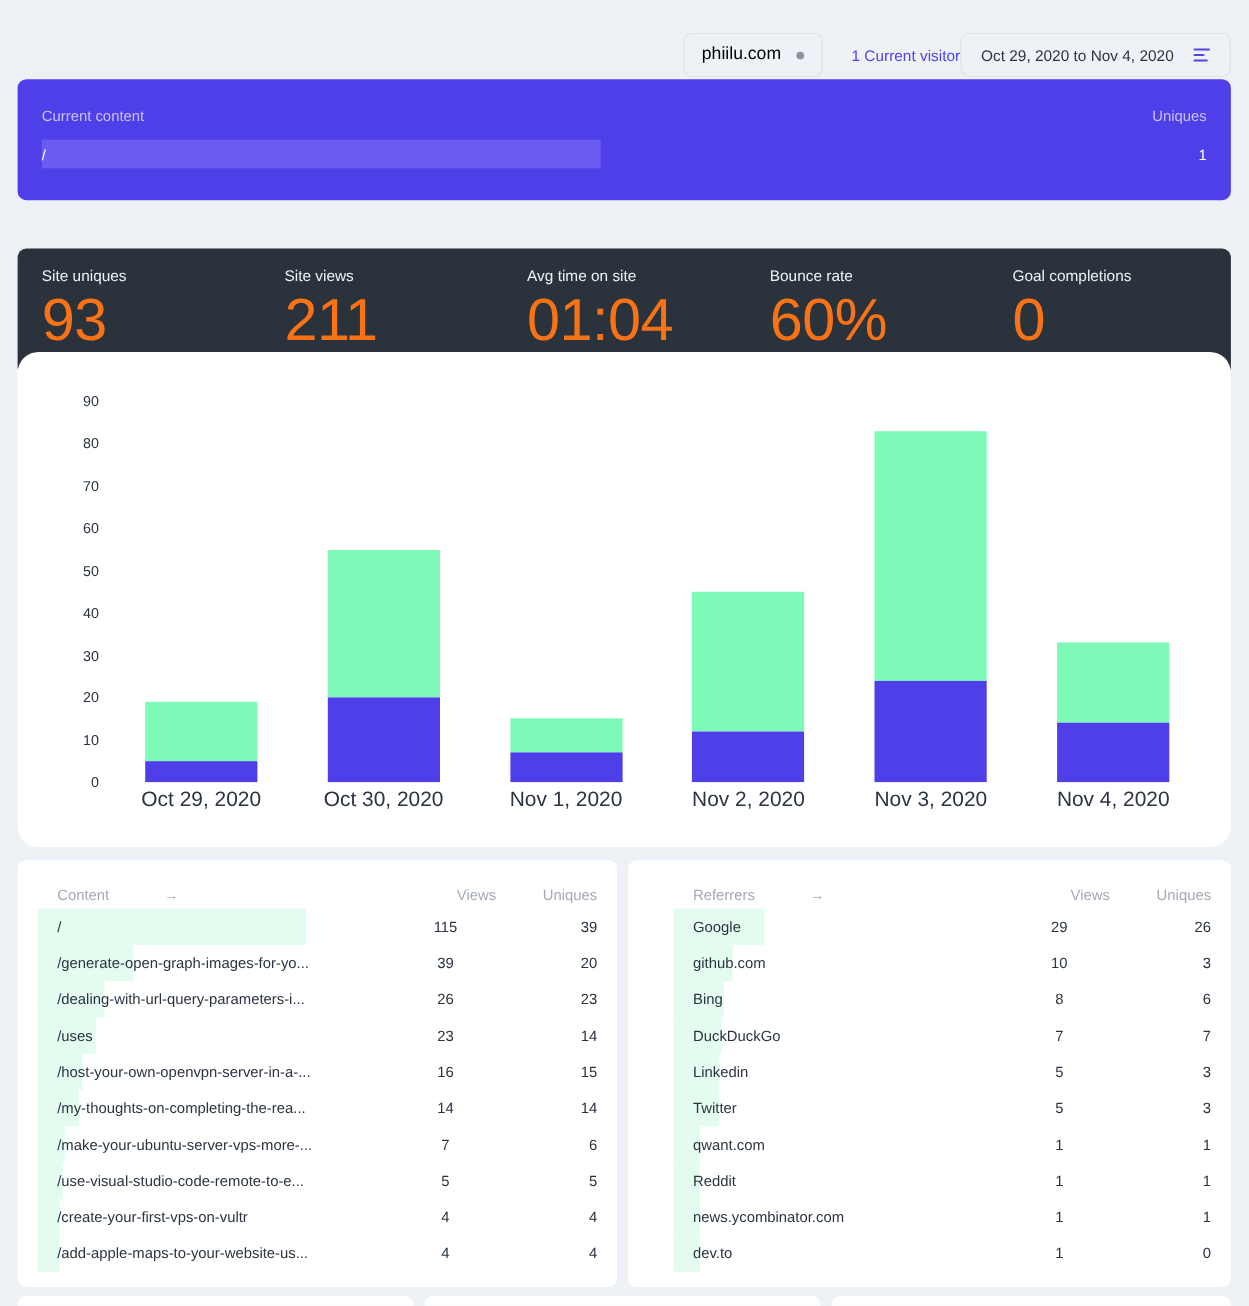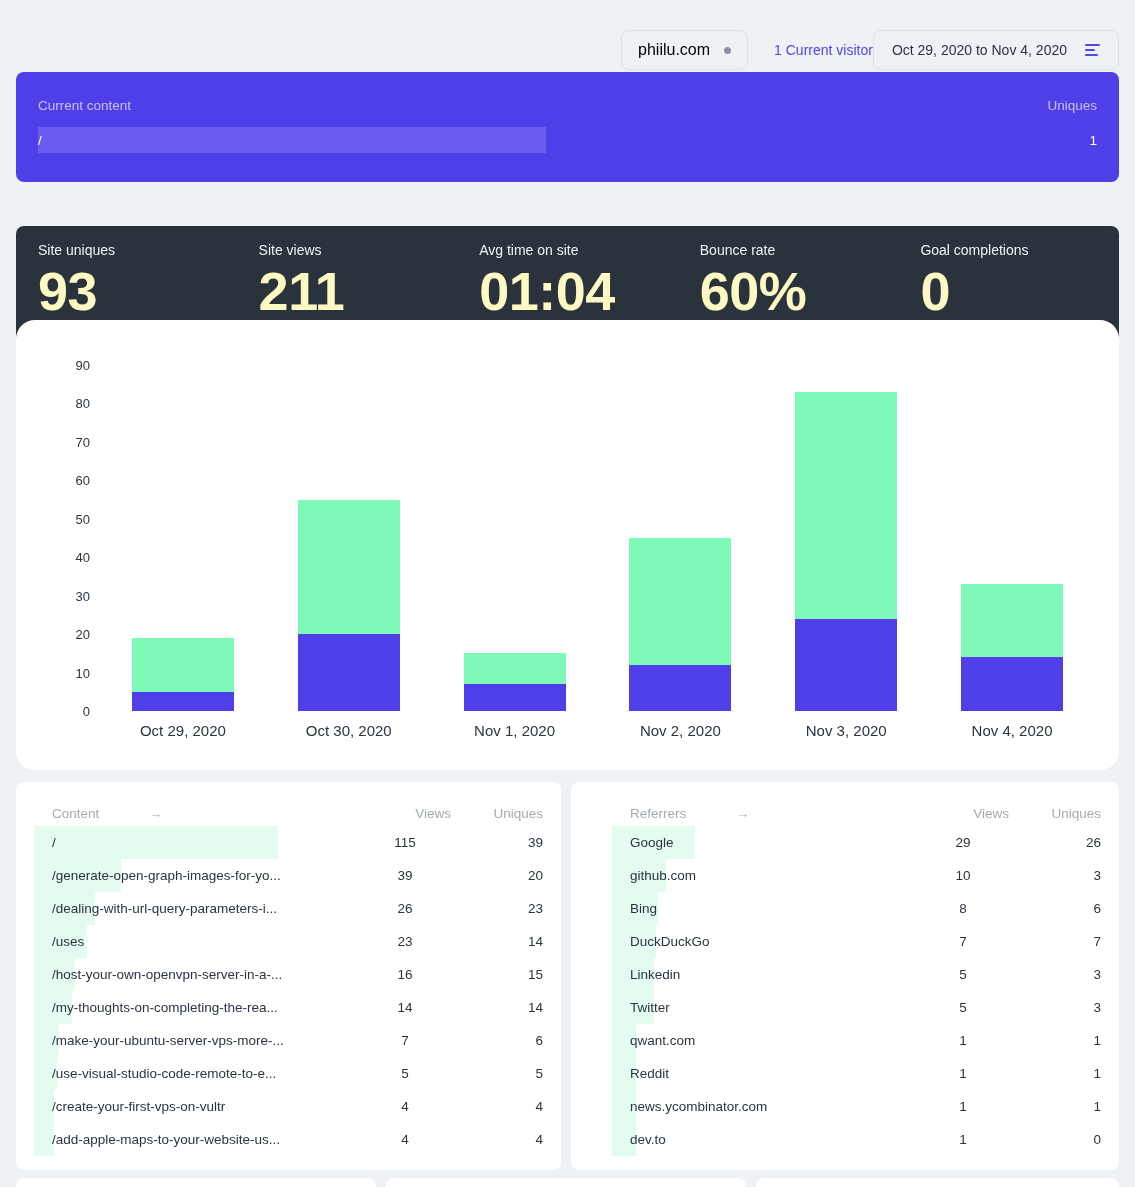--- a/index.html
+++ b/index.html
@@ -100,22 +100,22 @@
     border-radius: 8px;
     display: flex;
     padding: 16px 0 0 0;
     margin-top: 32px;
   }
   .stat { flex: 1; padding-left: 22px; }
   .stat-label { font-size: 14px; color: #eef1f5; margin-bottom: 2px; }
   .stat-value {
     font-size: 54px;
     line-height: 62px;
-    color: #fef9c3;
-    font-weight: 700;
+    color: #f97316;
+    font-weight: 400;
     letter-spacing: -0.5px;
   }
 
   
   .chart-card {
     position: absolute;
     left: 16px; top: 320px;
     width: 1103px; height: 450px;
     background: #ffffff;
     border-radius: 19px;
@@ -149,21 +149,21 @@
     justify-content: flex-end;
     align-items: center;
     position: relative;
   }
   .bar-stack { width: 102px; display: flex; flex-direction: column; justify-content: flex-end; }
   .seg-views { background: #7ef9b8; }
   .seg-uniques { background: #4f3fe8; }
   .x-label {
     position: absolute;
     bottom: -28px;
-    font-size: 15px;
+    font-size: 19px;
     color: #2b3440;
     white-space: nowrap;
   }
 
   
   .table-card {
     position: absolute;
     top: 782px;
     height: 388px;
     background: #ffffff;

